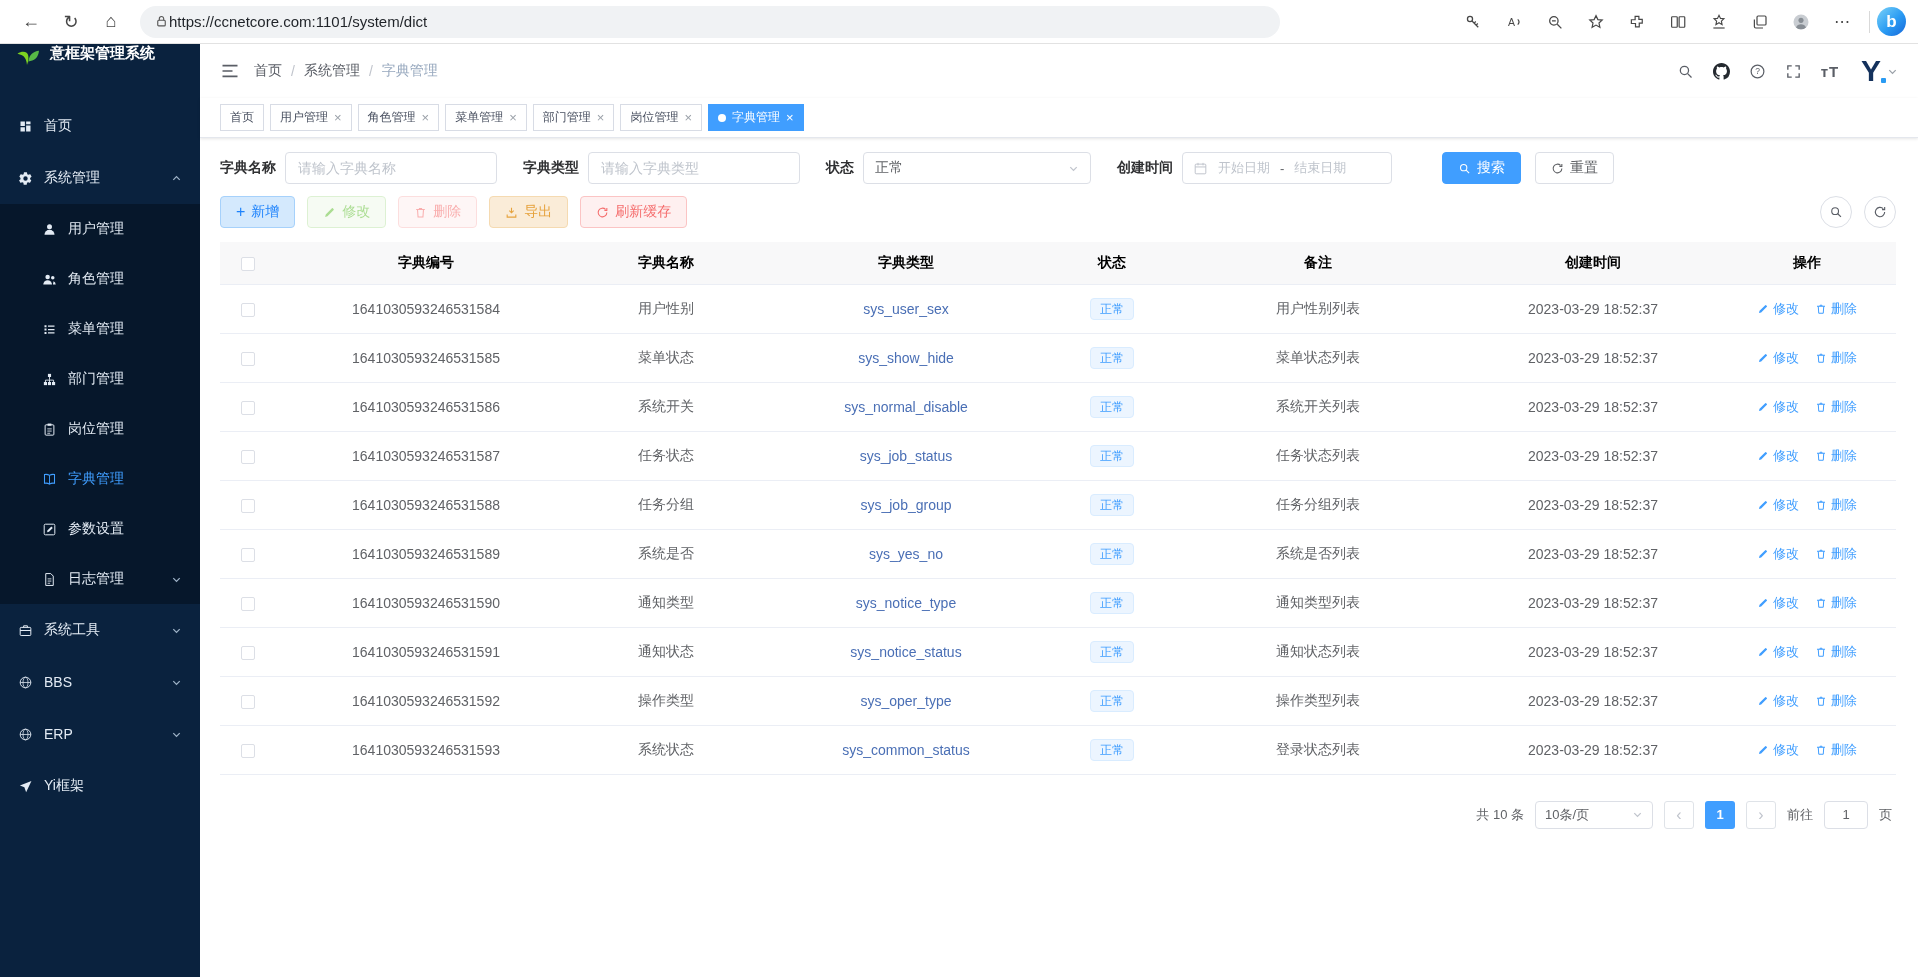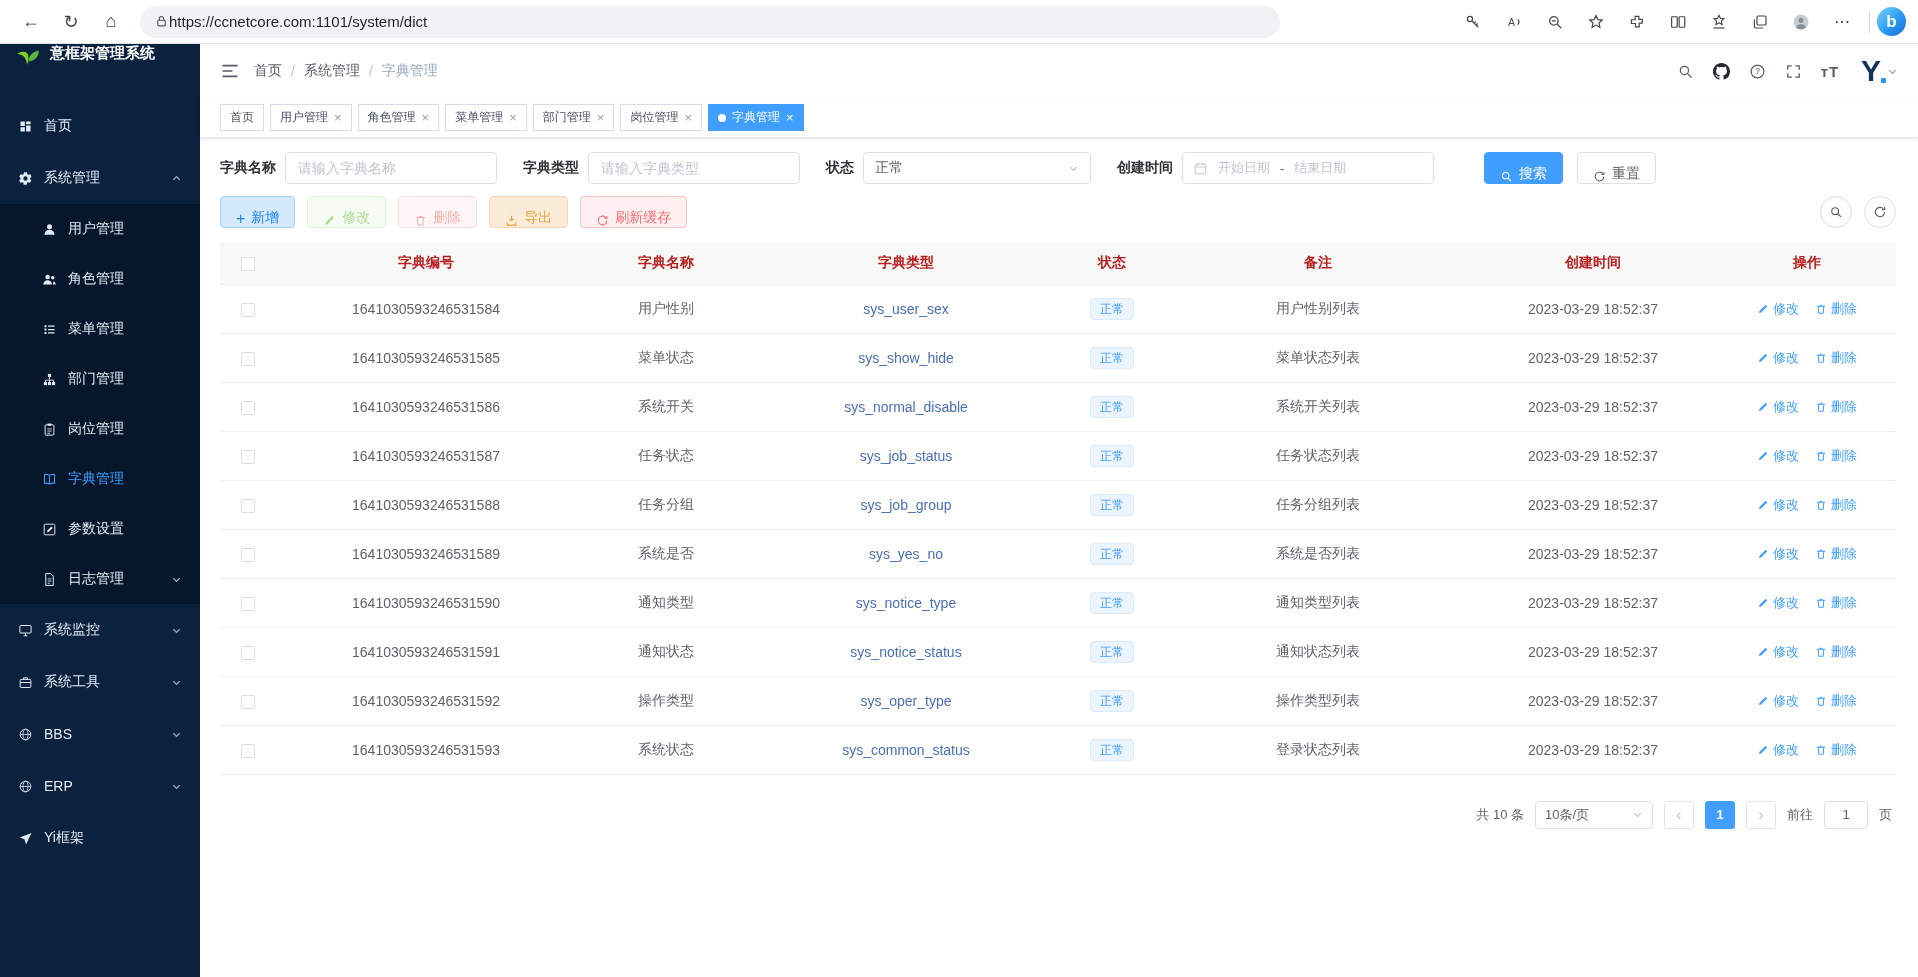--- a/index.html
+++ b/index.html
@@ -69,42 +69,42 @@
   
   .content{flex:1;padding:14px 22px 0 20px;overflow:hidden}
   .filters{display:flex;align-items:center;margin-bottom:12px}
   .f-group{display:flex;align-items:center;gap:9px;margin-right:26px}
   .f-label{font-size:14px;font-weight:700;color:#303133;white-space:nowrap}
   .inp{height:32px;border:1px solid #dcdfe6;border-radius:4px;padding:0 12px;font-size:14px;color:#606266;width:212px;outline:none}
   .inp::placeholder{color:#bfc4cc}
   .select{width:228px;height:32px;border:1px solid #dcdfe6;border-radius:4px;display:flex;align-items:center;
     justify-content:space-between;padding:0 11px;font-size:14px;color:#606266;cursor:pointer;background:#fff}
   .select .chev{color:#c0c4cc}
-  .daterange{width:252px;height:32px;border:1px solid #dcdfe6;border-radius:4px;display:flex;align-items:center;
+  .daterange{width:210px;height:32px;border:1px solid #dcdfe6;border-radius:4px;display:flex;align-items:center;
     padding:0 10px;gap:10px;font-size:13px;color:#bfc4cc;cursor:pointer;background:#fff}
   .daterange .dr-sep{color:#606266}
   .daterange svg{width:15px;height:15px}
   .btn{height:32px;border-radius:4px;border:1px solid #dcdfe6;background:#fff;color:#606266;font-size:14px;
-    padding:0 15px;display:inline-flex;align-items:flex-end;gap:6px;cursor:pointer;white-space:nowrap}
+    padding:0 15px;display:inline-flex;align-items:center;gap:6px;cursor:pointer;white-space:nowrap}
   .btn svg{width:13px;height:13px}
   .btn-primary{background:#409eff;border-color:#409eff;color:#fff}
   .btn-plain-primary{background:#d4e9fd;border-color:#a6d1fb;color:#1d82fc}
   .btn-plain-success{background:#f0f9eb;border-color:#c2e7b0;color:#67c23a;opacity:.55;cursor:not-allowed}
   .btn-plain-danger{background:#fef0f0;border-color:#fbc4c4;color:#f56c6c}
   .btn-plain-danger.disabled{opacity:.55;cursor:not-allowed}
   .btn-plain-warning{background:#faecd8;border-color:#f5dab1;color:#e6a23c}
   .toolbar{display:flex;align-items:center;gap:12px;margin-bottom:14px}
   .toolbar-right{margin-left:auto;display:flex;align-items:center;gap:12px}
   .circle-btn{width:32px;height:32px;border-radius:50%;border:1px solid #dcdfe6;background:#fff;color:#5a5e66;
     display:flex;align-items:center;justify-content:center;cursor:pointer}
   .circle-btn svg{width:14px;height:14px}
 
   
   table{width:100%;border-collapse:collapse;font-size:14px;color:#606266;table-layout:fixed}
-  thead th{background:#f8f8f9;color:#b91c1c;font-weight:700;height:42px;font-size:14px;text-align:center;
+  thead th{background:#f8f8f9;color:#000000;font-weight:700;height:42px;font-size:14px;text-align:center;
     border-bottom:1px solid #ebeef5}
   tbody td{height:49px;border-bottom:1px solid #ebeef5;text-align:center;white-space:nowrap;overflow:hidden}
   .checkbox{width:14px;height:14px;border:1px solid #dcdfe6;border-radius:2px;background:#fff;display:inline-block;
     vertical-align:middle;cursor:pointer}
   .link{color:#409eff;text-decoration:none;cursor:pointer}
   .type-link{color:#4a6fb5}
   .el-tag{display:inline-block;height:22px;line-height:20px;padding:0 9px;font-size:12px;color:#409eff;
     background:#ecf5ff;border:1px solid #d9ecff;border-radius:4px}
   .op{display:inline-flex;align-items:center;gap:4px;font-size:13px;margin:0 8px}
   .opico{width:12px;height:12px}
@@ -285,30 +285,20 @@
               <path d="M6 2.5h8l4 4V21.5H6z" fill="none" stroke="currentColor" stroke-width="1.6"></path>
               <path d="M9 11h6M9 14.5h6M9 18h4" stroke="currentColor" stroke-width="1.4"></path>
             </svg>
           <span>日志管理</span>
           <svg class="chev right-end" viewBox="0 0 12 12">
               <path d="M2.5 4.5L6 8l3.5-3.5" fill="none" stroke="currentColor" stroke-width="1.4"></path>
             </svg>
         </div>
       </div>
 
-      <div class="menu-item">
-        <svg class="micon" viewBox="0 0 24 24">
-            <rect x="3" y="4" width="18" height="12" rx="1.5" fill="none" stroke="currentColor" stroke-width="1.6"></rect>
-            <path d="M9 20.5h6M12 16v4.5" stroke="currentColor" stroke-width="1.6"></path>
-          </svg>
-        <span>系统监控</span>
-        <svg class="chev right-end" viewBox="0 0 12 12">
-            <path d="M2.5 4.5L6 8l3.5-3.5" fill="none" stroke="currentColor" stroke-width="1.4"></path>
-          </svg>
-      </div>
       <div class="menu-item">
         <svg class="micon" viewBox="0 0 24 24">
             <rect x="3.5" y="7" width="17" height="13" rx="1.5" fill="none" stroke="currentColor" stroke-width="1.6"></rect>
             <path d="M9 7V4.5h6V7M3.5 12h17" fill="none" stroke="currentColor" stroke-width="1.6"></path>
           </svg>
         <span>系统工具</span>
         <svg class="chev right-end" viewBox="0 0 12 12">
             <path d="M2.5 4.5L6 8l3.5-3.5" fill="none" stroke="currentColor" stroke-width="1.4"></path>
           </svg>
       </div>

